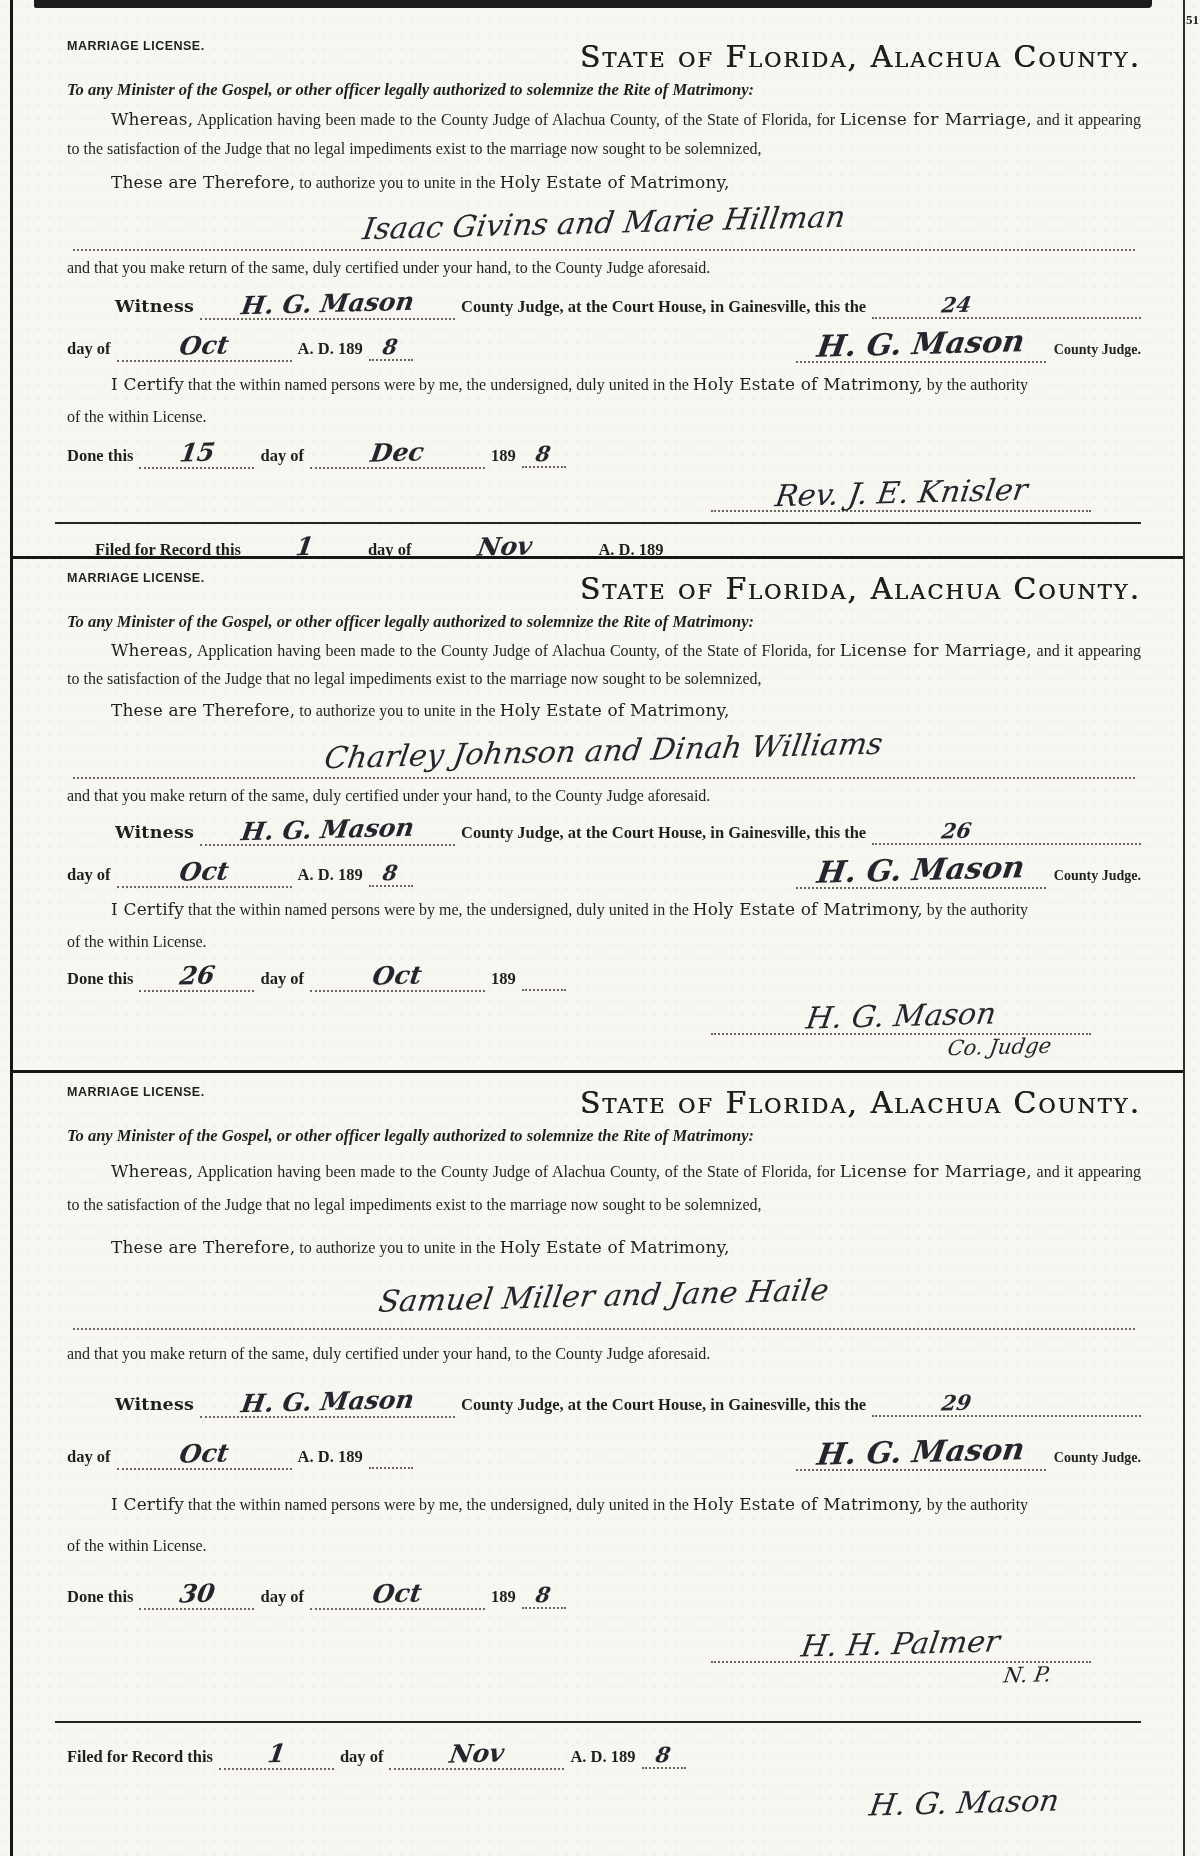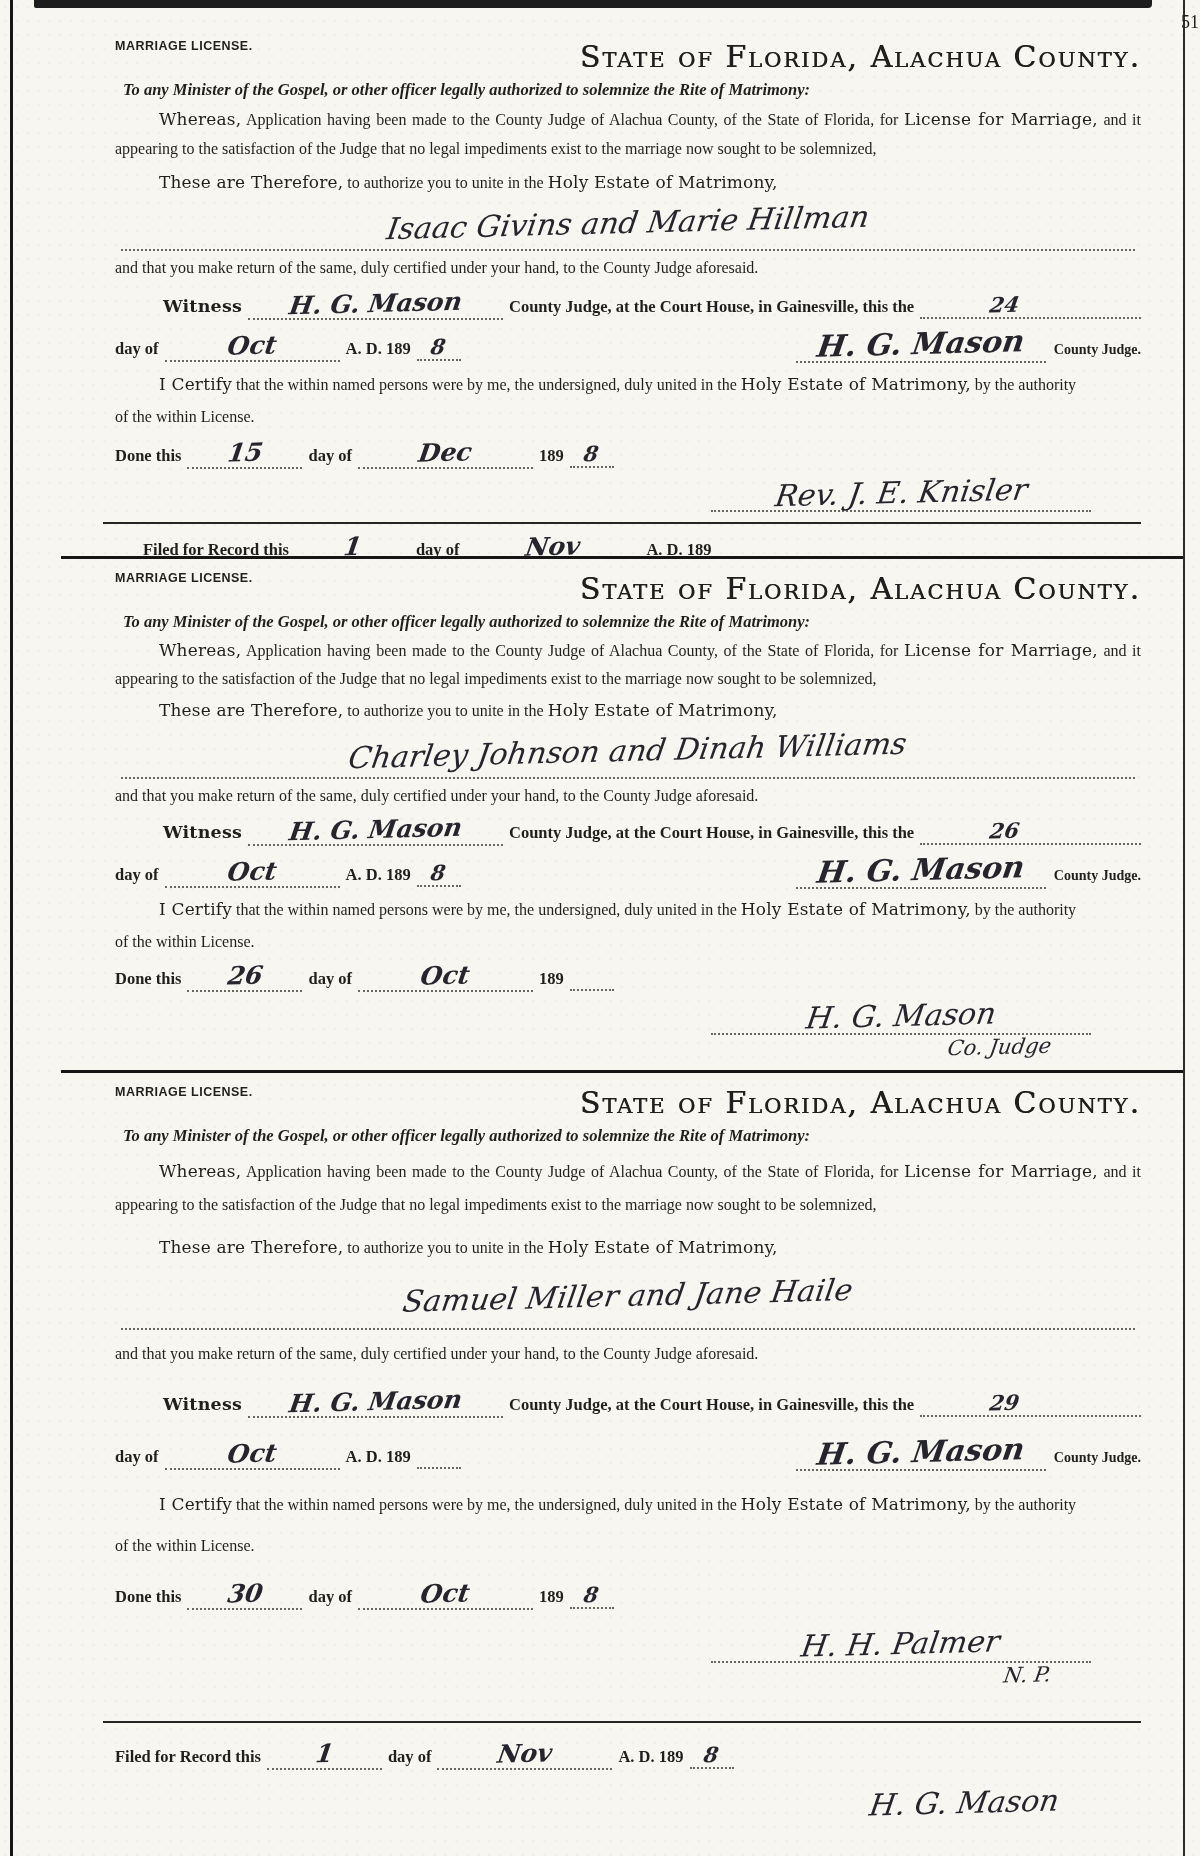--- a/index.html
+++ b/index.html
@@ -7,31 +7,31 @@
   body { background: #f7f6f1; }
   .page {
     position: relative; width: 1200px; height: 1856px; background: #f7f6f1;
     font-family: "Liberation Serif", serif; color: #201f1d; overflow: hidden;
     background-image: radial-gradient(rgba(40,38,30,0.035) 1px, transparent 1.3px);
     background-size: 11px 14px;
   }
   .scan-top { position: absolute; top: 0; left: 34px; right: 48px; height: 8px; background: #1d1d1d; border-radius: 0 0 4px 2px; }
   .edge-left { position: absolute; top: 0; left: 10px; width: 3px; height: 100%; background: #161616; }
   .edge-right { position: absolute; top: 0; right: 15px; width: 2px; height: 100%; background: #2e2d2b; }
-  .page-number { position: absolute; top: 12px; right: 1px; font-size: 18px; font-weight: normal; }
-  .content { position: absolute; top: 9px; left: 13px; right: 17px; padding-left: 48px; }
+  .page-number { position: absolute; top: 12px; right: 1px; font-size: 13px; font-weight: bold; }
+  .content { position: absolute; top: 9px; left: 13px; right: 17px; }
 
   .license { padding: 12px 42px 6px 54px; overflow: hidden; }
   .l1 { height: 547px; padding-top: 30px; }
   .l2 { height: 514px; border-top: 3px solid #161616; }
   .l3 { height: 786px; border-top: 3px solid #161616; }
 
   .ml-header { font-family: "Liberation Sans", sans-serif; font-weight: bold; font-size: 12.5px; letter-spacing: .5px; margin-bottom: -14px; }
   .title { text-align: right; font-family: "DejaVu Serif", serif; font-variant: small-caps; font-size: 30px; letter-spacing: 2px; text-shadow: .5px 0 0 currentColor; margin: 0 0 6px; }
-  .salutation { font-style: italic; font-weight: bold; font-size: 16.5px; margin: 2px 8px 4px; }
+  .salutation { font-style: italic; font-weight: bold; font-size: 16.5px; margin: 2px 0 4px; }
   .para { font-weight: normal; font-size: 16px; line-height: 1.8; text-align: justify; margin: 3px 0; }
   .p-indent { text-indent: 44px; }
   .gothic { font-family: "DejaVu Serif", serif; font-size: 1.06em; letter-spacing: .2px; }
 
   .hand { display: inline-block; font-family: "DejaVu Serif", serif; font-style: italic; color: #26242c; transform: skewX(-10deg) rotate(-1.5deg); }
   .s-sm { font-size: 21px; }
   .s-md { font-size: 25px; }
   .s-lg { font-size: 30px; }
 
   .names-row { border-bottom: 2px dotted #6a665e; text-align: center; height: 46px; margin: 8px 6px 2px; }

